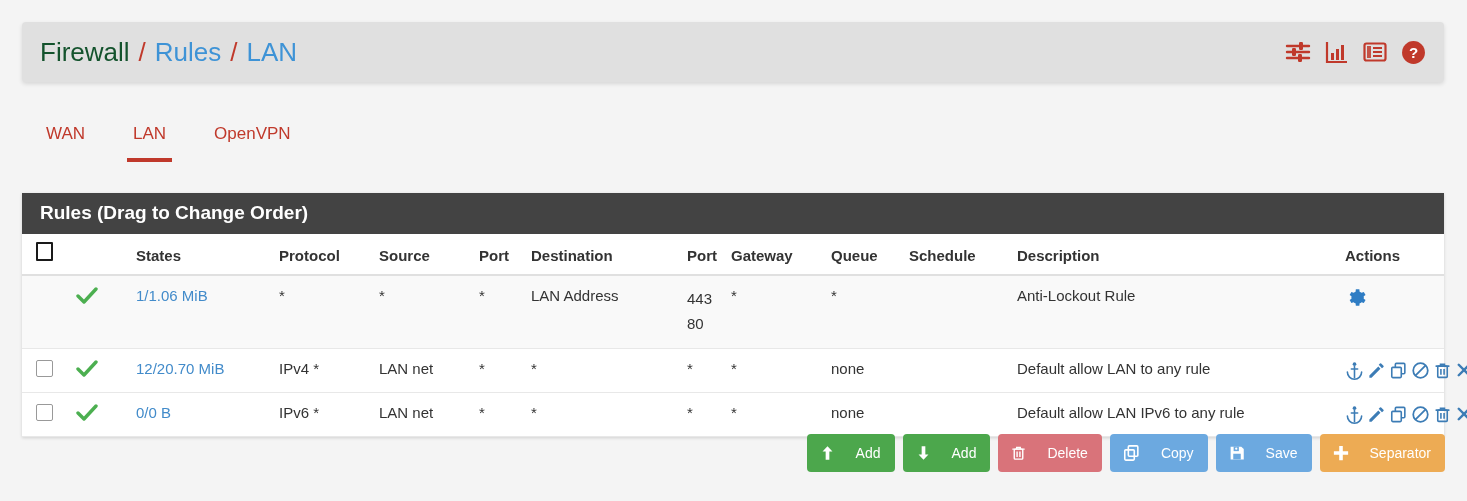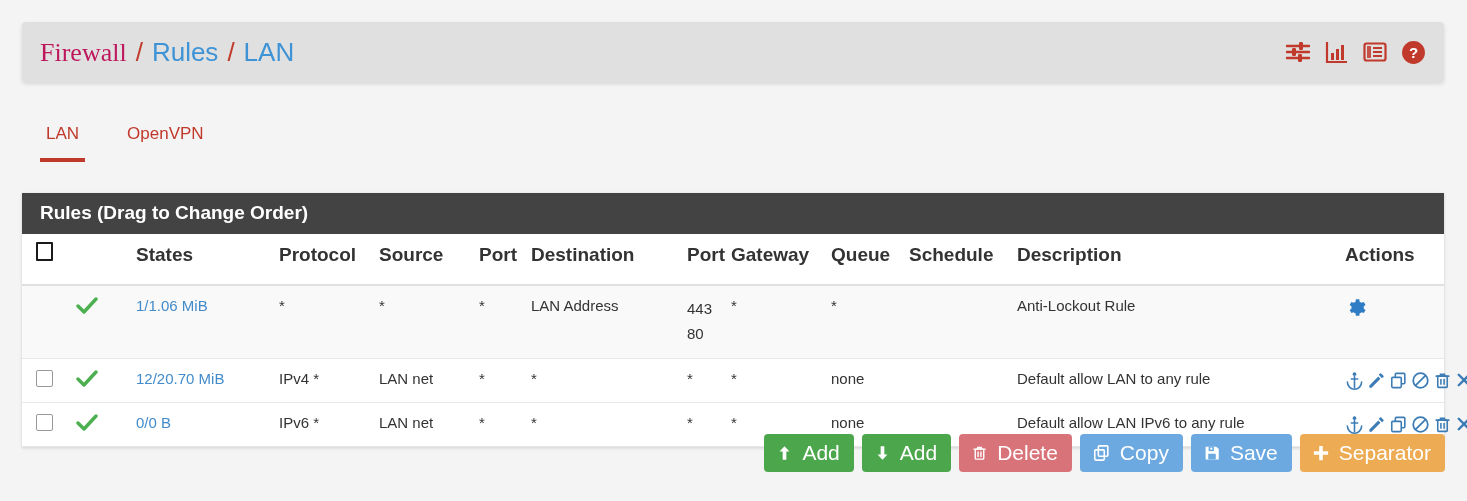--- a/index.html
+++ b/index.html
@@ -31,21 +31,21 @@
     box-sizing: border-box;
     padding: 0 18px 0 18px;
   }
   .crumbs {
     display: flex;
     align-items: baseline;
     font-size: 26px;
     font-weight: 400;
     white-space: nowrap;
   }
-  .crumb-root { color: #be185d; font-family: Liberation Serif, serif; }
+  .crumb-root { color: #14532d; }
   .crumb-link { color: #3e93d6; }
   .crumb-sep {
     color: #c0392b;
     margin: 0 9px;
   }
   .header-icons {
     margin-left: auto;
     display: flex;
     align-items: center;
     gap: 14px;
@@ -96,25 +96,25 @@
     font-weight: bold;
     padding: 9px 18px 10px 18px;
   }
 
   table.rules {
     width: 100%;
     border-collapse: collapse;
     table-layout: fixed;
   }
   table.rules th {
-    font-size: 19px;
+    font-size: 15px;
     font-weight: bold;
     color: #333;
     text-align: left;
-    padding: 8px 4px 18px 4px;
+    padding: 8px 4px 10px 4px;
     border-bottom: 2px solid #e0e0e0;
     vertical-align: bottom;
   }
   table.rules td {
     font-size: 15px;
     color: #333;
     padding: 11px 4px 11px 4px;
     border-bottom: 1px solid #e8e8e8;
     vertical-align: top;
   }
@@ -168,26 +168,26 @@
   .btnbar {
     position: absolute;
     right: 22px;
     top: 434px;
     display: flex;
     gap: 8px;
   }
   .btn {
     display: flex;
     align-items: center;
-    gap: 9px;
+    gap: 20px;
     height: 38px;
     padding: 0 14px 0 12px;
     border-radius: 4px;
     color: #ffffff;
-    font-size: 21px;
+    font-size: 14px;
     cursor: pointer;
     box-sizing: border-box;
     white-space: nowrap;
   }
   .btn-green  { background: #4ca74c; }
   .btn-red    { background: #d9737a; }
   .btn-blue   { background: #6ca9e0; }
   .btn-orange { background: #edab54; justify-content: space-between; }
   .btn svg { display: block; }
 </style>
@@ -244,20 +244,23 @@
       <span class="hicon">
         <svg width="25" height="25" viewBox="0 0 24 24">
           <circle cx="12" cy="12" r="11" fill="#c0392b"></circle>
           <text x="12" y="17.2" font-family="Liberation Sans, sans-serif" font-size="14.5" font-weight="bold" fill="#ffffff" text-anchor="middle">?</text>
         </svg>
       </span>
     </div>
   </div>
 
   <div class="tabs">
+    <div class="tab">
+      <span>WAN</span>
+    </div>
     <div class="tab active">
       <span>LAN</span>
     </div>
     <div class="tab">
       <span>OpenVPN</span>
     </div>
   </div>
 
   <div class="panel">
     <div class="panel-heading">Rules (Drag to Change Order)</div>

